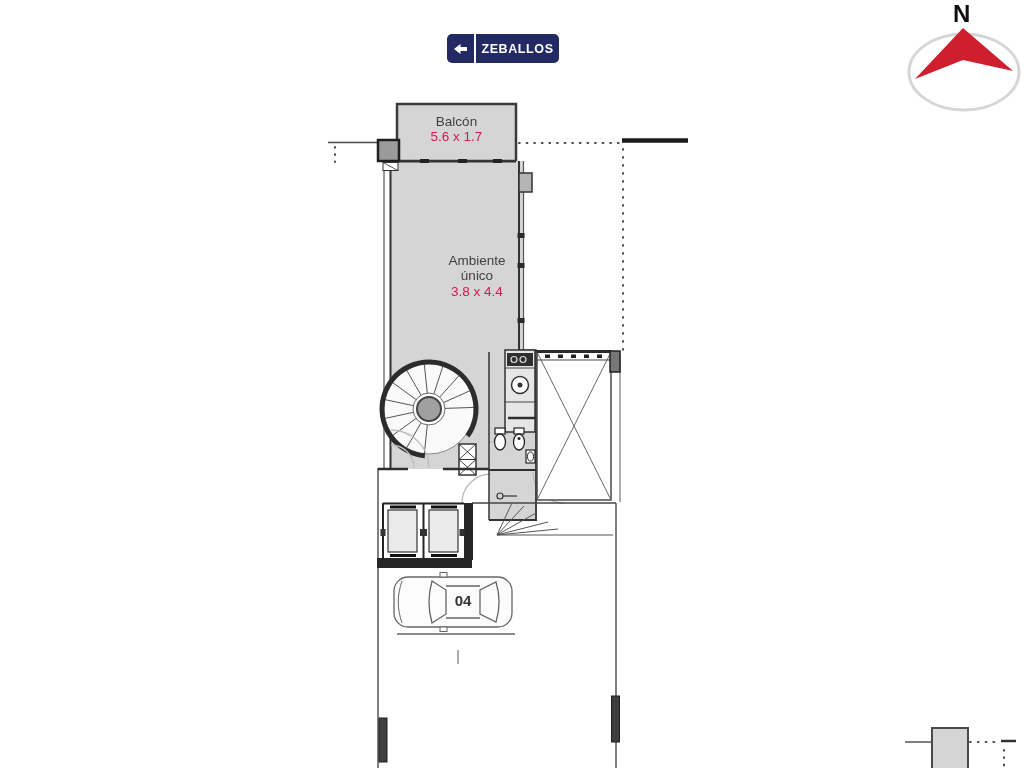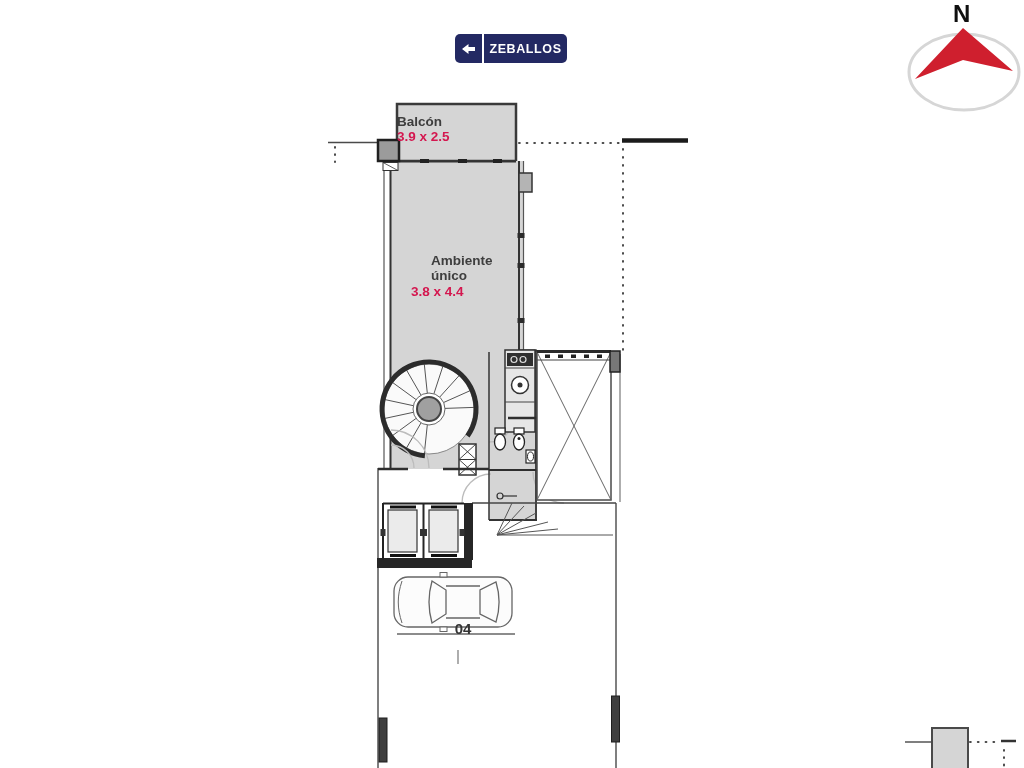--- a/index.html
+++ b/index.html
@@ -1,29 +1,29 @@
 <!DOCTYPE html>
 <html style="--sign-navy: #232963; --dimension-red: #d4174f; --compass-red: #cf1f2e; --room-fill: #d5d5d5; --wall-dark: #2e2e2e; --label-dark: #3e3e3e;"><head>
 <meta charset="utf-8">
 <style>
   html,body{margin:0;padding:0;background:#ffffff;}
   #canvas{position:relative;width:1024px;height:768px;background:#fff;overflow:hidden;
           font-family:"Liberation Sans", sans-serif;}
   .abs{position:absolute;}
   
   .sign{display:flex;align-items:stretch;height:29px;width:112px;border-radius:5px;
-        background:var(--sign-navy,#232963);overflow:hidden;margin-left:8px;}
+        background:var(--sign-navy,#232963);overflow:hidden;}
   .sign-arrow-box{width:27px;display:flex;align-items:center;justify-content:center;
         border-right:2px solid #ffffff;}
   .sign-text{flex:1;display:flex;align-items:center;justify-content:center;color:#fff;
         font-weight:bold;font-size:12.5px;letter-spacing:.6px;}
   
   .compass-n{font-weight:bold;font-size:24px;color:#101010;}
   
-  .room-label{text-align:left;line-height:1.14;font-weight:bold;color:var(--label-dark,#3e3e3e);}
+  .room-label{text-align:center;line-height:1.14;font-weight:normal;color:var(--label-dark,#3e3e3e);}
   .room-name{font-size:13.5px;}
   .room-dims{font-size:13.5px;color:var(--dimension-red,#d4174f);}
   .wrap-narrow{width:92px;margin:0 auto;}
   .parking-num{font-weight:bold;font-size:15px;color:#333;text-align:center;}
 </style>
 </head>
 <body>
 
 <div id="canvas">
 
@@ -215,23 +215,23 @@
       <line x1="905" y1="742" x2="932" y2="742" stroke="#555" stroke-width="1.5"></line>
       <rect x="932" y="728" width="36" height="42" style="fill:var(--room-fill,#d5d5d5)" stroke="#4a4a4a" stroke-width="2"></rect>
       <line x1="970" y1="742" x2="1000" y2="742" stroke="#4a4a4a" stroke-width="2" stroke-dasharray="0.8 7" stroke-linecap="round"></line>
       <line x1="1001" y1="741" x2="1016" y2="741" stroke="#333" stroke-width="2.5"></line>
       <line x1="1004" y1="750" x2="1004" y2="768" stroke="#4a4a4a" stroke-width="2" stroke-dasharray="0.8 6.5" stroke-linecap="round"></line>
     </g>
   </svg>
 
   <div class="abs room-label" style="left:397px;top:114px;width:119px;">
     <div class="room-name">Balcón</div>
-    <div class="room-dims">3.9 x 2.5</div>
+    <div class="room-dims">5.6 x 1.7</div>
   </div>
 
   <div class="abs room-label" style="left:411px;top:253px;width:132px;">
     <div class="room-name wrap-narrow">Ambiente único</div>
     <div class="room-dims">3.8 x 4.4</div>
   </div>
 
-  <div class="abs parking-num" style="left:430px;top:592px;width:66px;margin-top:28px;">04</div>
+  <div class="abs parking-num" style="left:430px;top:592px;width:66px;">04</div>
 
 </div>
 
 </body></html>

